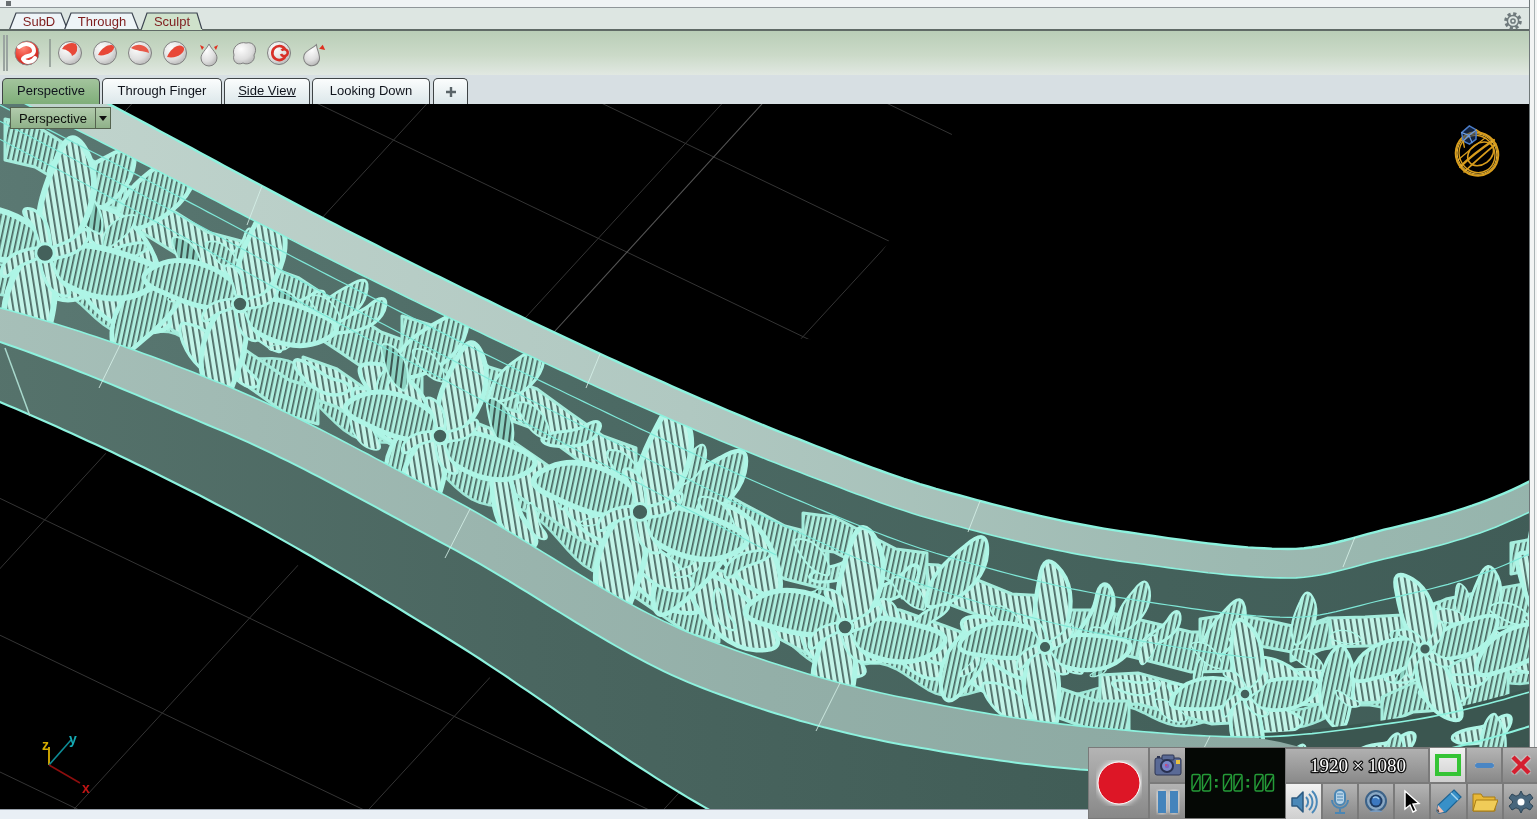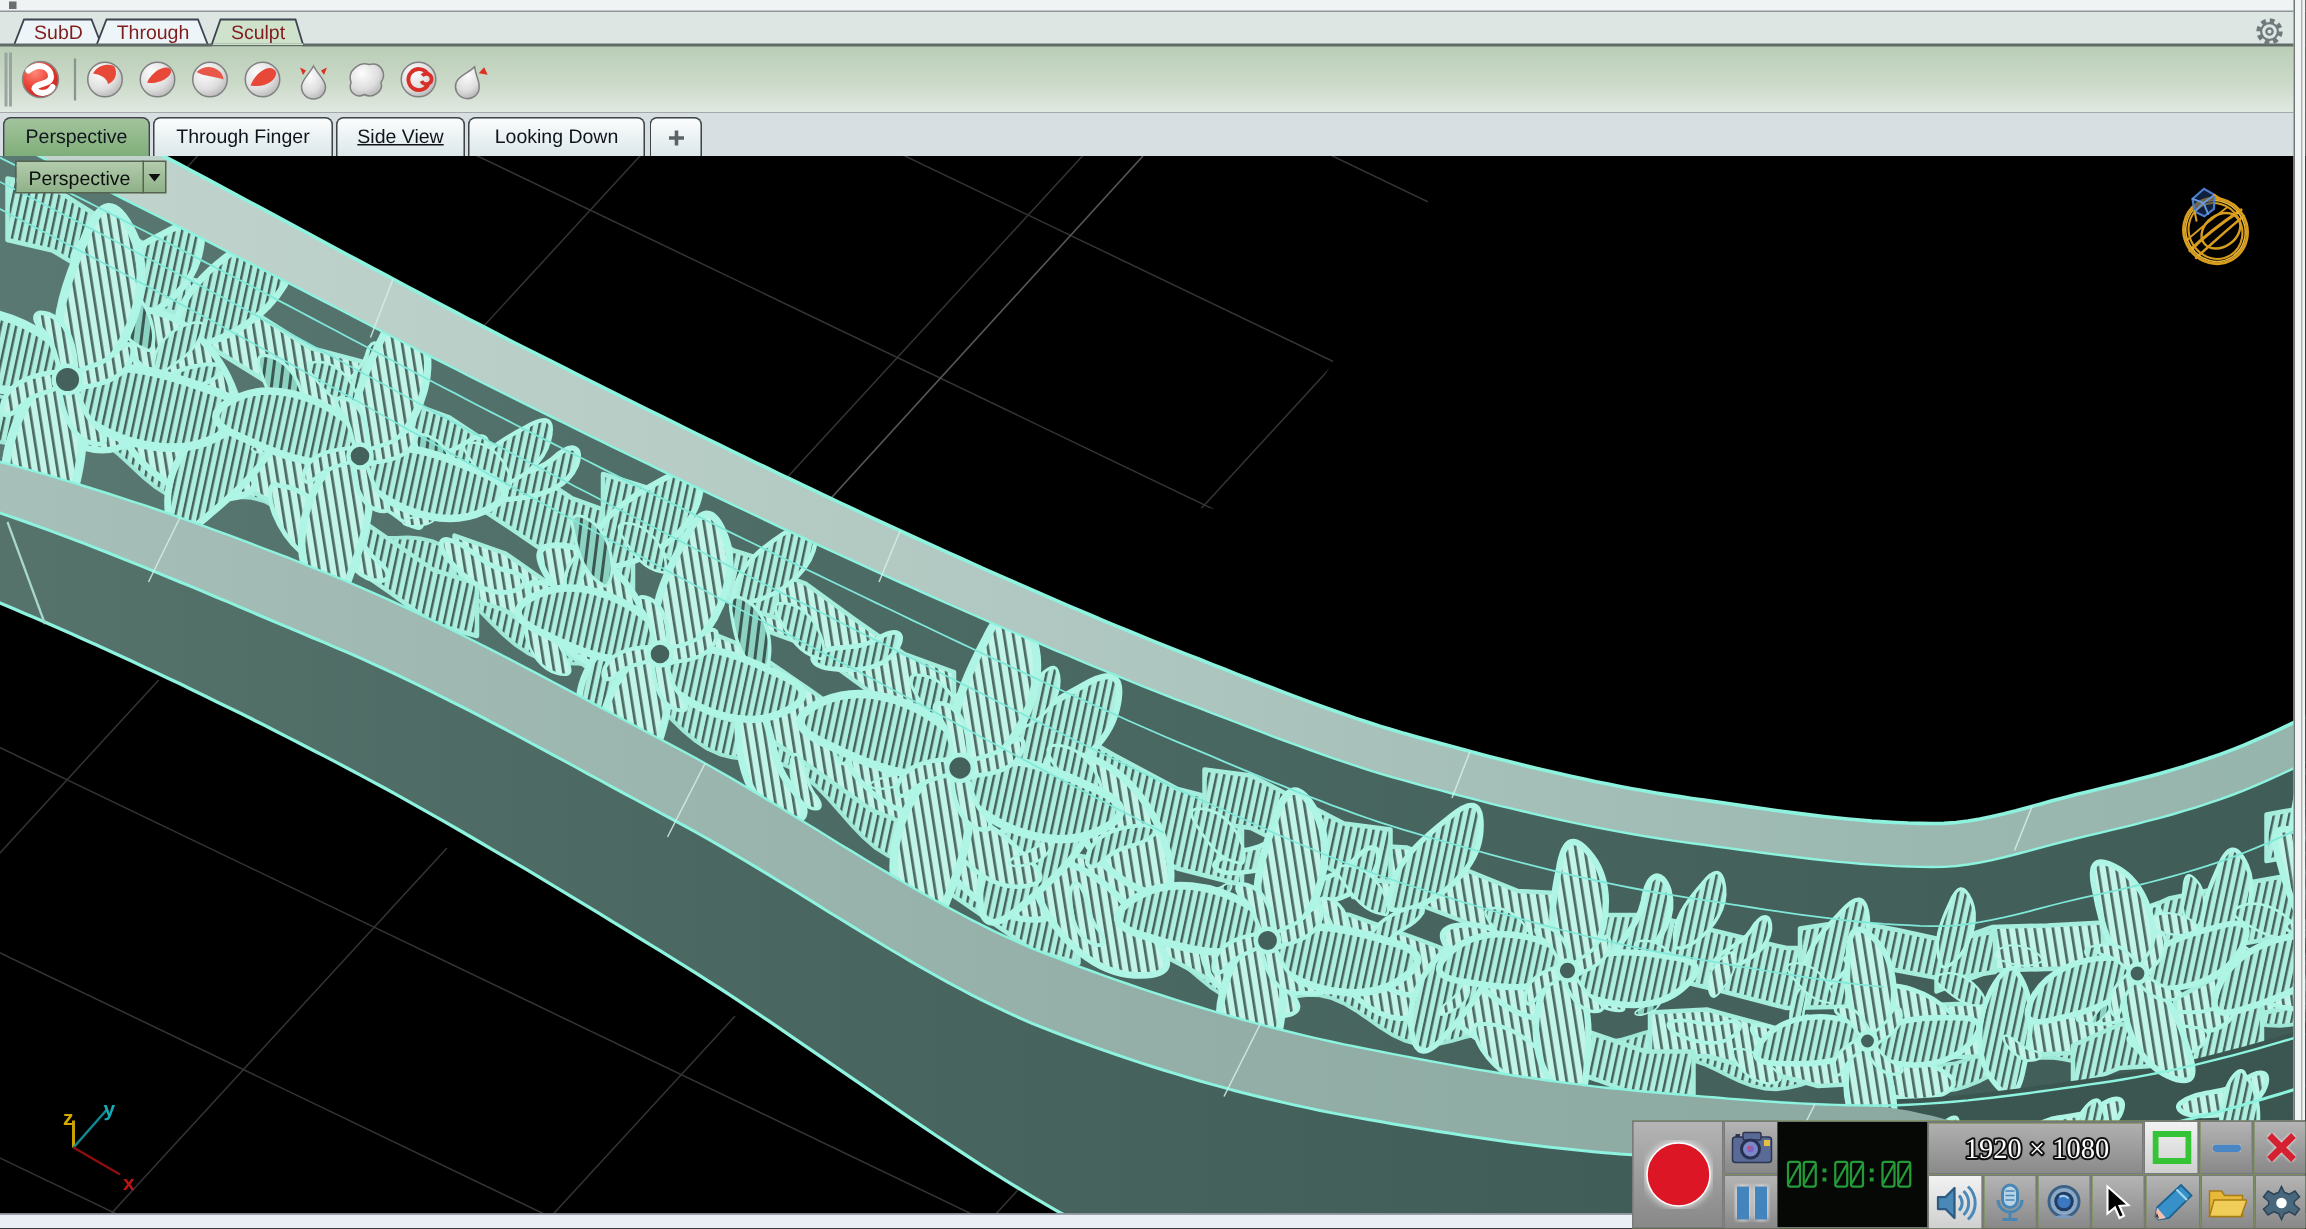--- a/index.html
+++ b/index.html
@@ -46,21 +46,21 @@
   display:flex; align-items:center; justify-content:center; }
 #vplabel .arr { width:0; height:0; border-left:4px solid transparent;
   border-right:4px solid transparent; border-top:5px solid #101010; }
 
 
 #bottombar { position:absolute; left:0; top:809px; width:1537px; height:10px;
   background:#e9eff5; border-top:1px solid #9aa2ac; }
 
 
 #rec { position:absolute; left:1088px; top:747px; width:449px; height:72px;
-  background:#84cc16; z-index:50; border:1px solid #777;
+  background:#ffffff; z-index:50; border:1px solid #777;
   font-family:"Liberation Sans", sans-serif; }
 .rc { position:absolute; background:linear-gradient(#b4b4b4,#888888);
   border:1px solid #7a7a7a; display:flex; align-items:center; justify-content:center; }
 .rc.lit { background:linear-gradient(#f2f2f2,#cfcfcf); }
 #lcd { position:absolute; left:96px; top:0px; width:100px; height:70px;
   background:#050805; display:flex; align-items:center; justify-content:center; }
 #reslabel { position:absolute; left:196px; top:0; width:144px; height:35px; opacity:0.999;
   background:linear-gradient(#b0b0b0,#8a8a8a); border:1px solid #7a7a7a;
   text-align:center; }
 </style>

